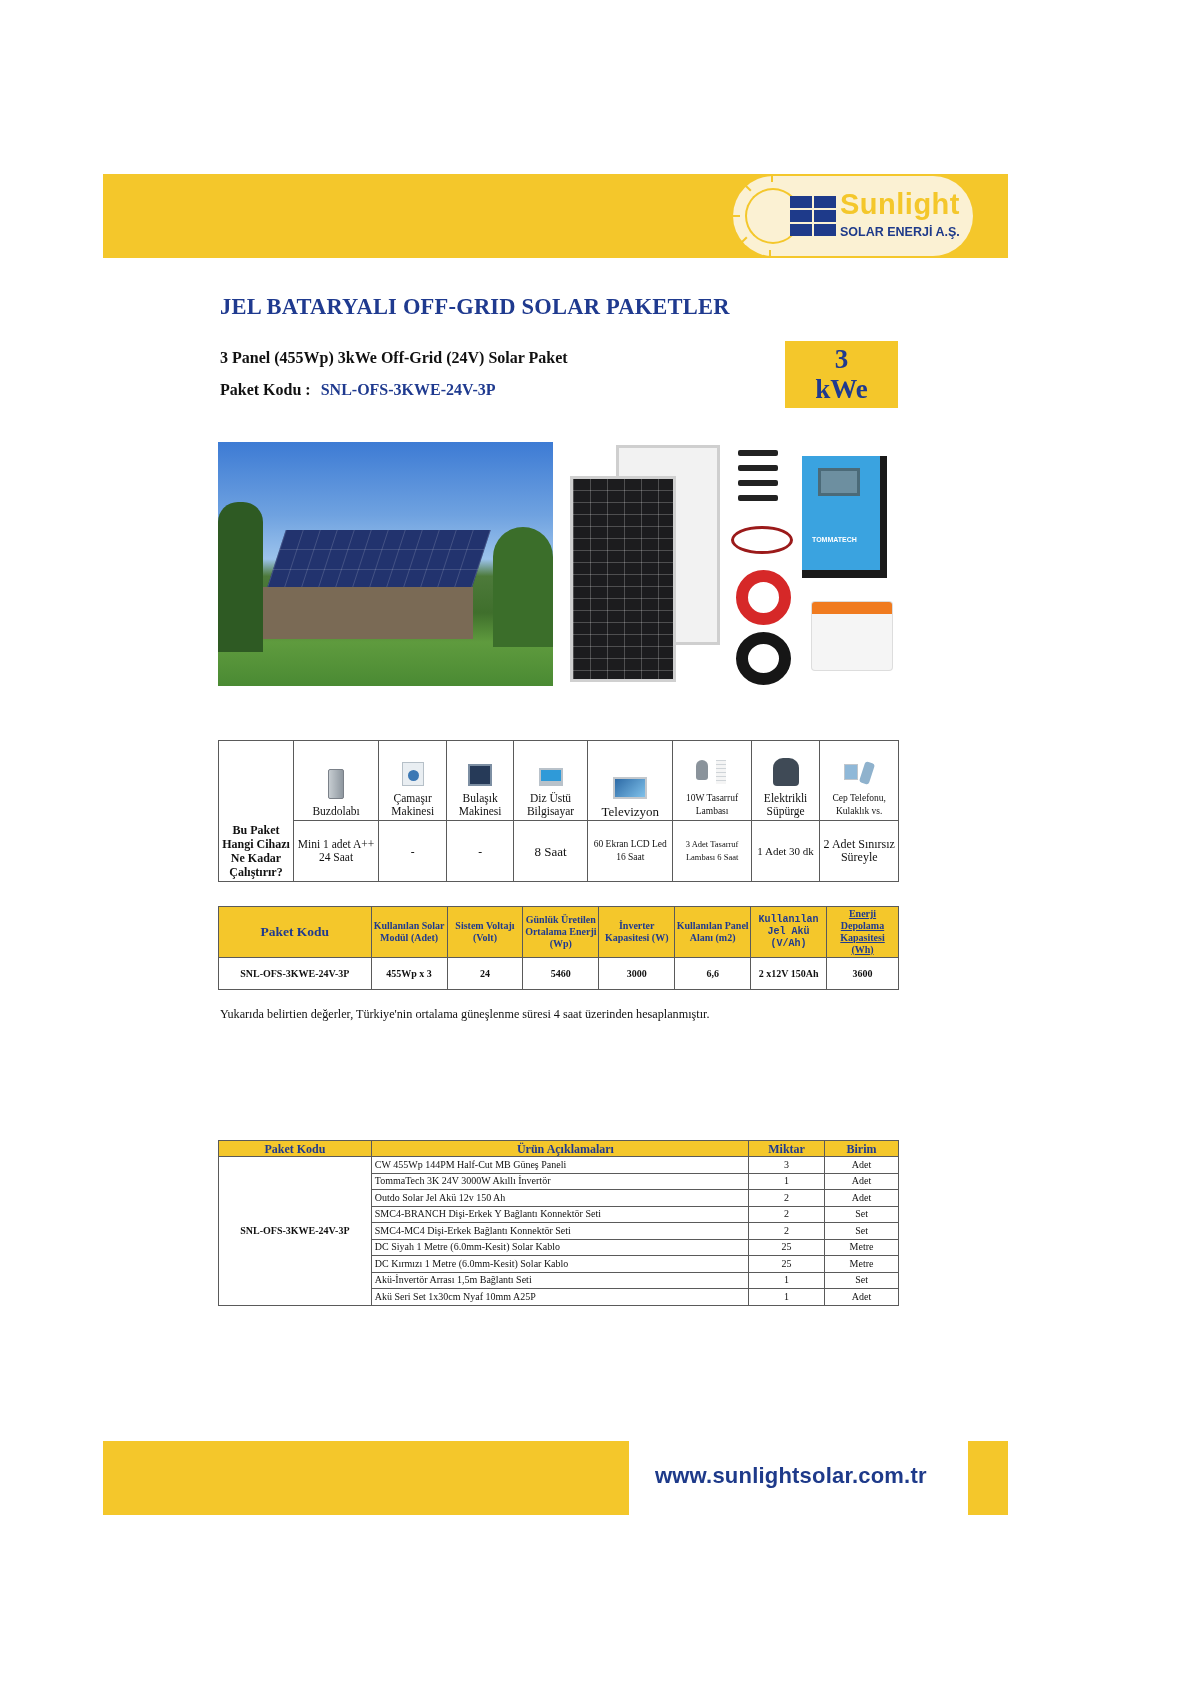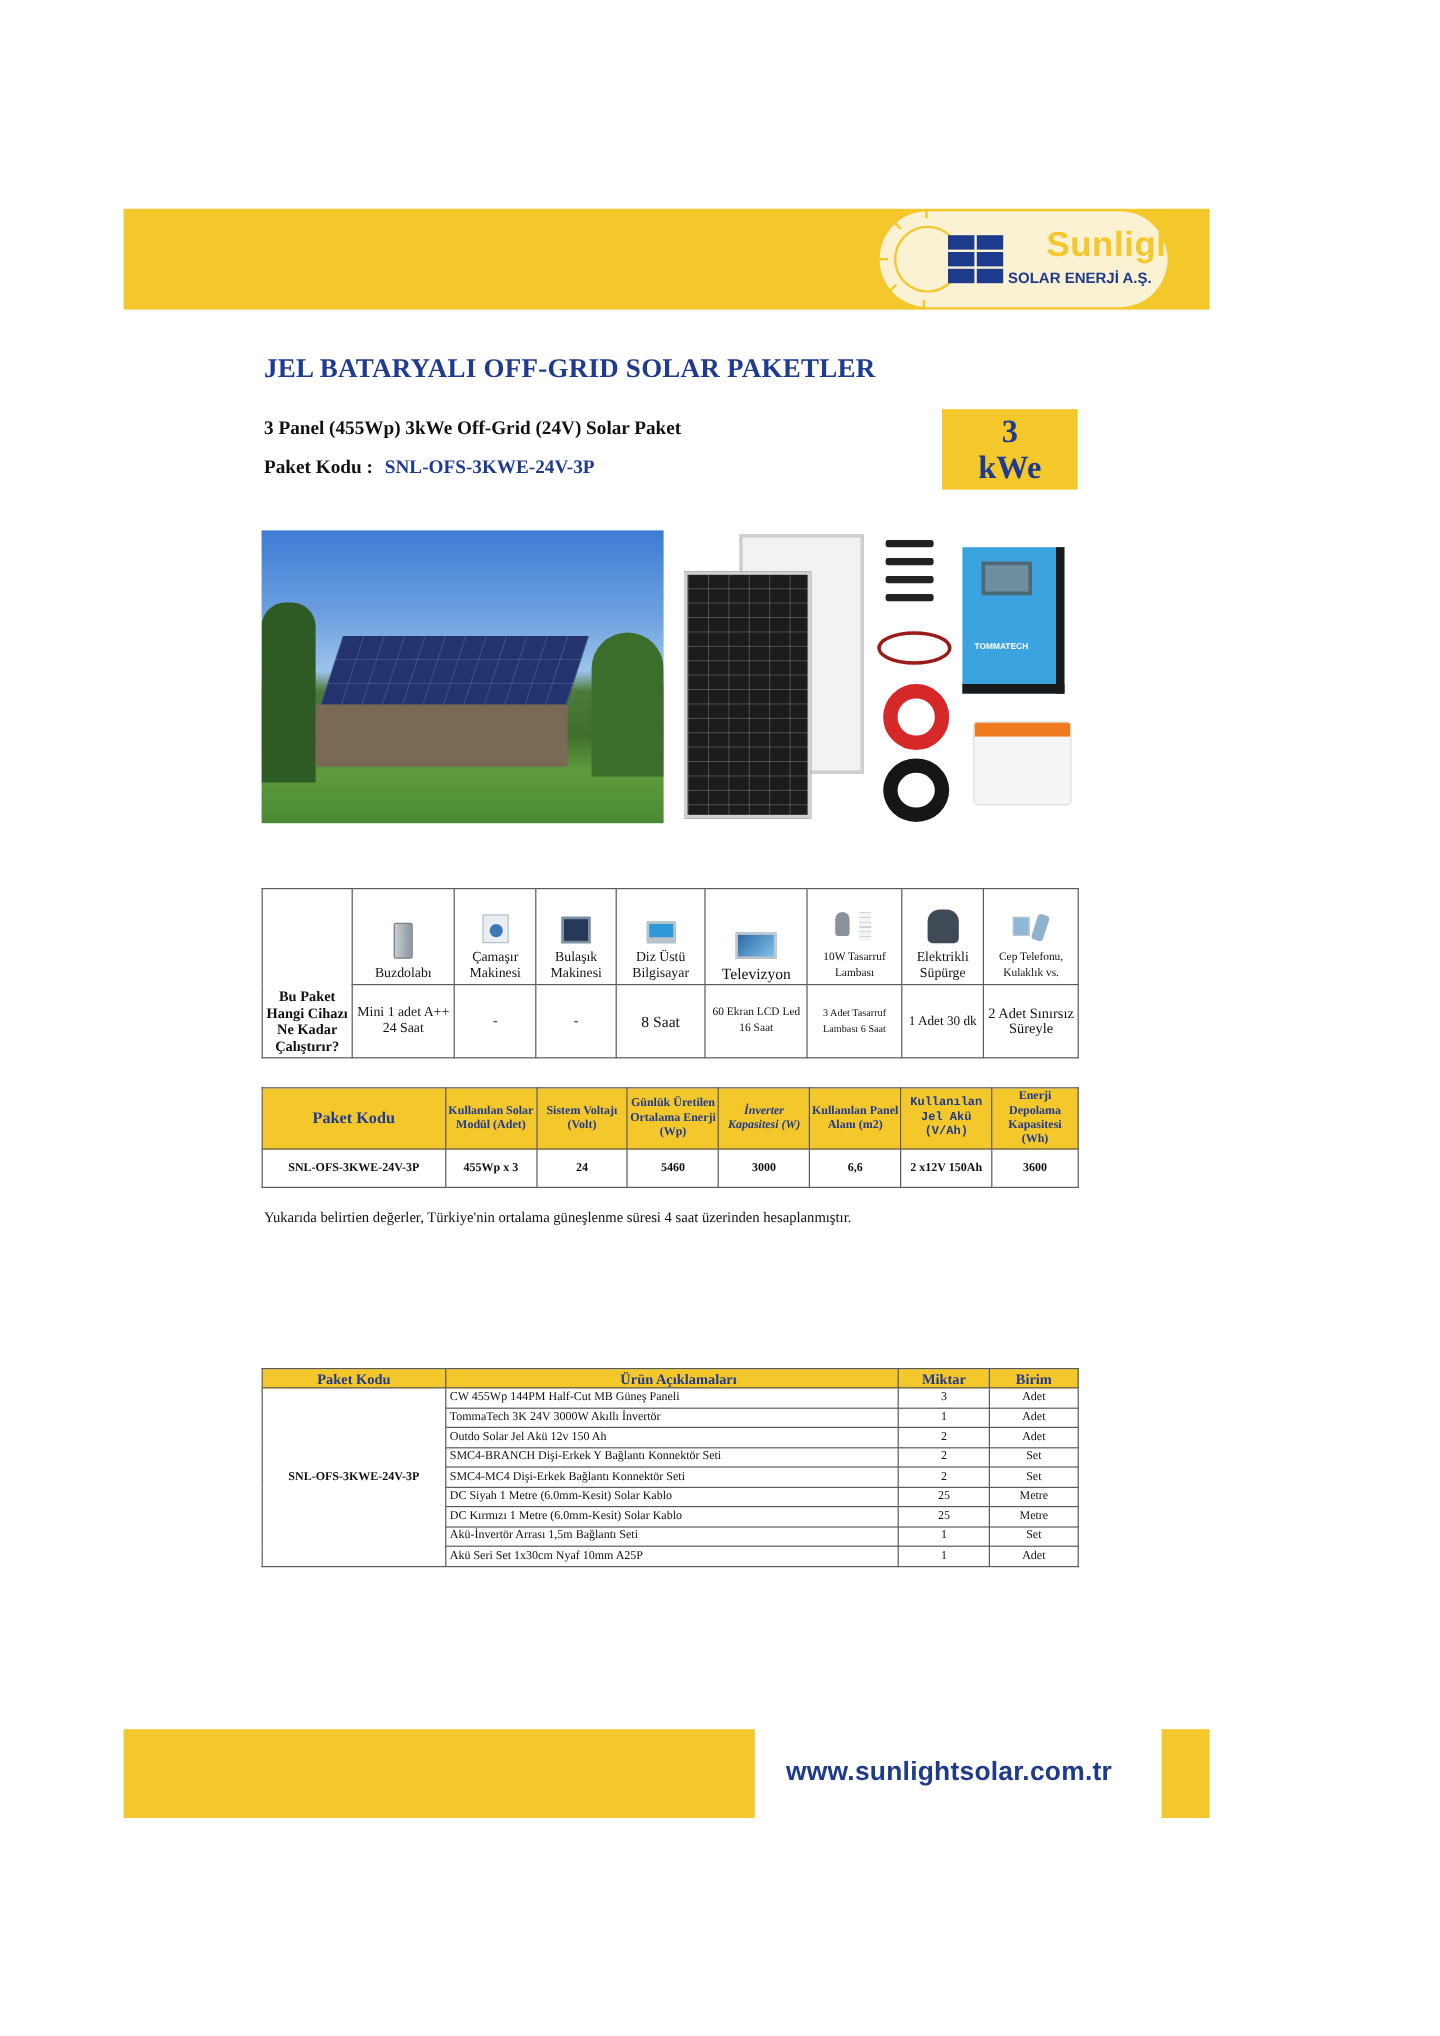--- a/index.html
+++ b/index.html
@@ -8,21 +8,21 @@
 
     .abs { position: absolute; }
 
     
     .top-bar { left: 103px; top: 174px; width: 905px; height: 84px; background: #f4c72b; }
     .logo-pill { left: 733px; top: 176px; width: 240px; height: 80px; background: #fbf1d3; border-radius: 40px; }
     .sun-arc { left: 745px; top: 188px; width: 56px; height: 56px; border: 2px solid #f4c72b; border-radius: 50%; border-right-color: transparent; }
     .sun-ray { position: absolute; background: #f4c72b; width: 2px; height: 8px; }
     .logo-grid { left: 790px; top: 196px; width: 46px; height: 40px; display: grid; grid-template-columns: 1fr 1fr; grid-template-rows: 1fr 1fr 1fr; gap: 2px; }
     .logo-grid div { background: #1e3a8a; }
-    .logo-text { left: 840px; top: 188px; font-family: "Liberation Sans", "DejaVu Sans", sans-serif; font-weight: bold; font-size: 29px; color: #f4c72b; letter-spacing: 0.5px; margin-left: 32px; }
+    .logo-text { left: 840px; top: 188px; font-family: "Liberation Sans", "DejaVu Sans", sans-serif; font-weight: bold; font-size: 29px; color: #f4c72b; letter-spacing: 0.5px; }
     .logo-sub { left: 840px; top: 225px; font-family: "Liberation Sans", "DejaVu Sans", sans-serif; font-weight: bold; font-size: 12.5px; color: #1e3a8a; }
 
     
     .main-title { left: 220px; top: 294px; font-size: 22.5px; font-weight: bold; color: #1f3a8f; letter-spacing: 0.2px; }
     .subtitle { left: 220px; top: 349px; font-size: 16px; font-weight: bold; color: #111; }
     .code-line { left: 220px; top: 381px; font-size: 16px; font-weight: bold; color: #111; }
     .code-line .code { color: #1f3a8f; margin-left: 10px; }
     .kwe-box { left: 785px; top: 341px; width: 113px; height: 67px; background: #f4c72b; color: #1f3a8f; font-weight: bold; font-size: 27px; text-align: center; line-height: 30px; padding-top: 3px; }
 
     
@@ -179,24 +179,24 @@
 </tbody>
   </table>
 
 <table class="spec-table">
   <tbody>
       <tr>
     <th class="big" style="width:153px;">Paket Kodu</th>
     <th style="width:76px;">Kullanılan Solar Modül (Adet)</th>
     <th style="width:76px;">Sistem Voltajı (Volt)</th>
     <th style="width:76px;">Günlük Üretilen Ortalama Enerji (Wp)</th>
-    <th style="width:76px;font-style:italic;">İnverter Kapasitesi (W)</th>
+    <th style="width:76px;">İnverter Kapasitesi (W)</th>
     <th style="width:76px;">Kullanılan Panel Alanı (m2)</th>
     <th style="width:76px;font-family:Liberation Mono, monospace;">Kullanılan Jel Akü (V/Ah)</th>
-    <th style="width:72px;">Enerji Depolama Kapasitesi (Wh)</th>
+    <th style="width:72px;text-decoration:underline;">Enerji Depolama Kapasitesi (Wh)</th>
   </tr>
   <tr>
     <td>SNL-OFS-3KWE-24V-3P</td>
     <td>455Wp x 3</td>
     <td>24</td>
     <td>5460</td>
     <td>3000</td>
     <td>6,6</td>
     <td>2 x12V 150Ah</td>
     <td>3600</td>

